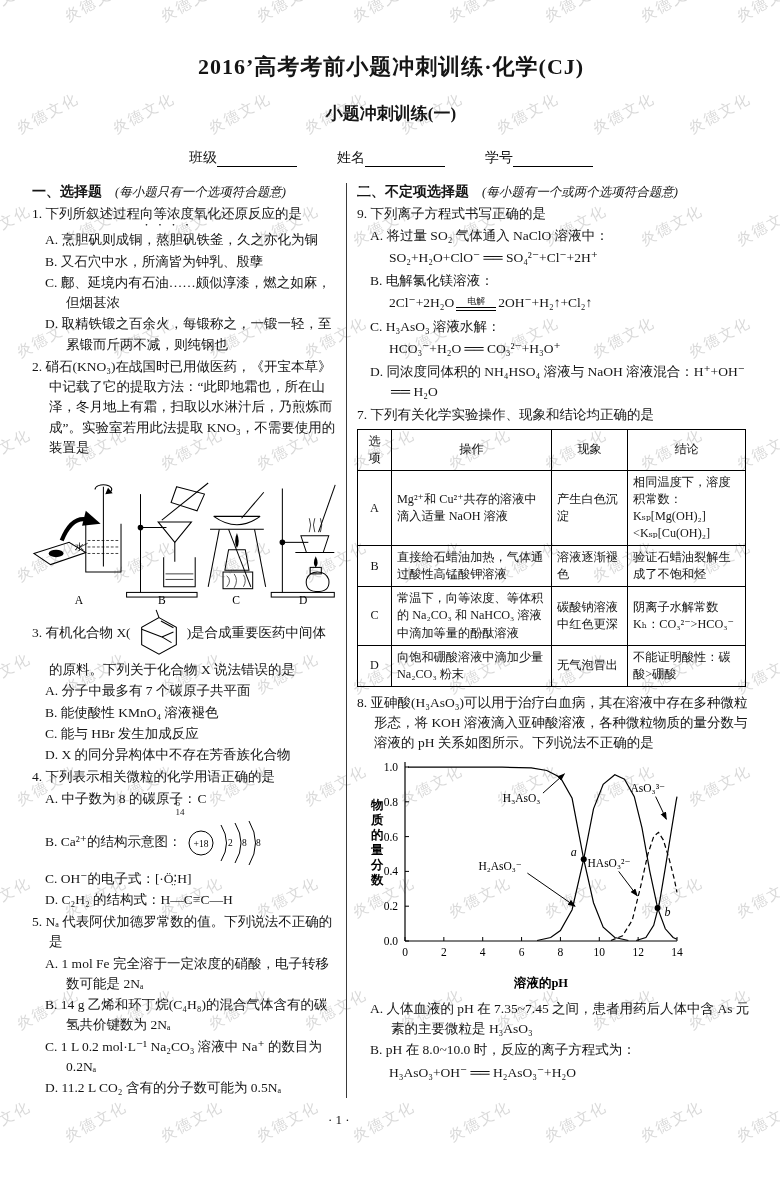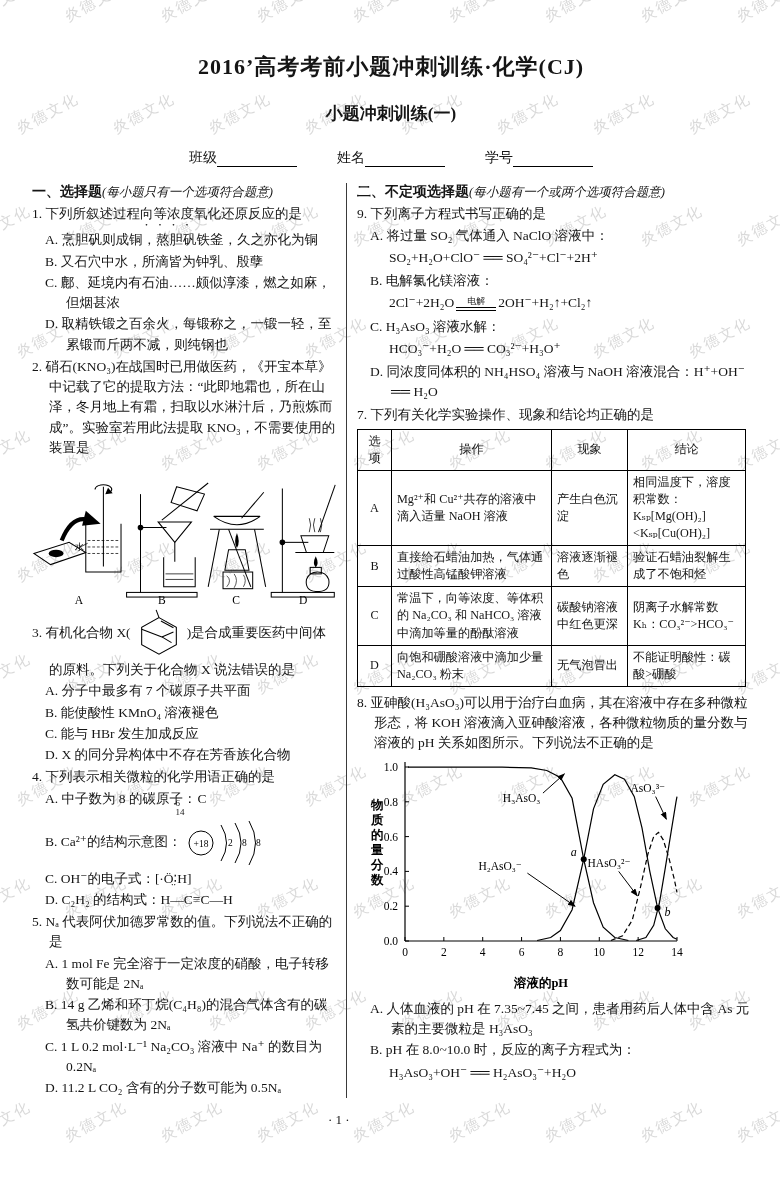--- a/index.html
+++ b/index.html
@@ -19,21 +19,21 @@
   .fields { display:flex; justify-content:center; gap:40px; font-size:14px; margin-bottom:14px; }
   .blank { display:inline-block; width:80px; border-bottom:1px solid #000; height:15px; vertical-align:bottom; }
 
   .columns { display:flex; align-items:stretch; }
   .col-left { width:306px; flex:none; font-size:13.5px; line-height:1.5; }
   .divider { width:1px; background:#3a3a3a; flex:none; margin:2px 10px 0 8px; }
   .col-right { flex:1; min-width:0; font-size:13.5px; line-height:1.5; }
 
   .sec-head { margin:0 0 2px 0; }
   .sec-head b { font-size:14px; }
-  .sec-note { font-size:12.5px; font-style:italic; }
+  .sec-note { font-size:12.5px; font-style:italic;margin-left:13px; }
   .stem { padding-left:17px; text-indent:-17px; margin:2px 0 1px 0; }
   .opt  { margin-left:13px; padding-left:21px; text-indent:-21px; margin-top:1px; }
   .eq   { margin:2px 0 3px 32px; }
   .emph { -webkit-text-emphasis:filled dot; -webkit-text-emphasis-position:under right;
           text-emphasis:filled dot; text-emphasis-position:under right; }
 
   .cond-eq { display:inline-flex; flex-direction:column; align-items:center;
              vertical-align:middle; margin:0 2px; }
   .cond-label { font-size:9px; line-height:1; }
   .cond-line { width:40px; height:4px; border-top:1.2px solid #000; border-bottom:1.2px solid #000; margin-top:1px;}

